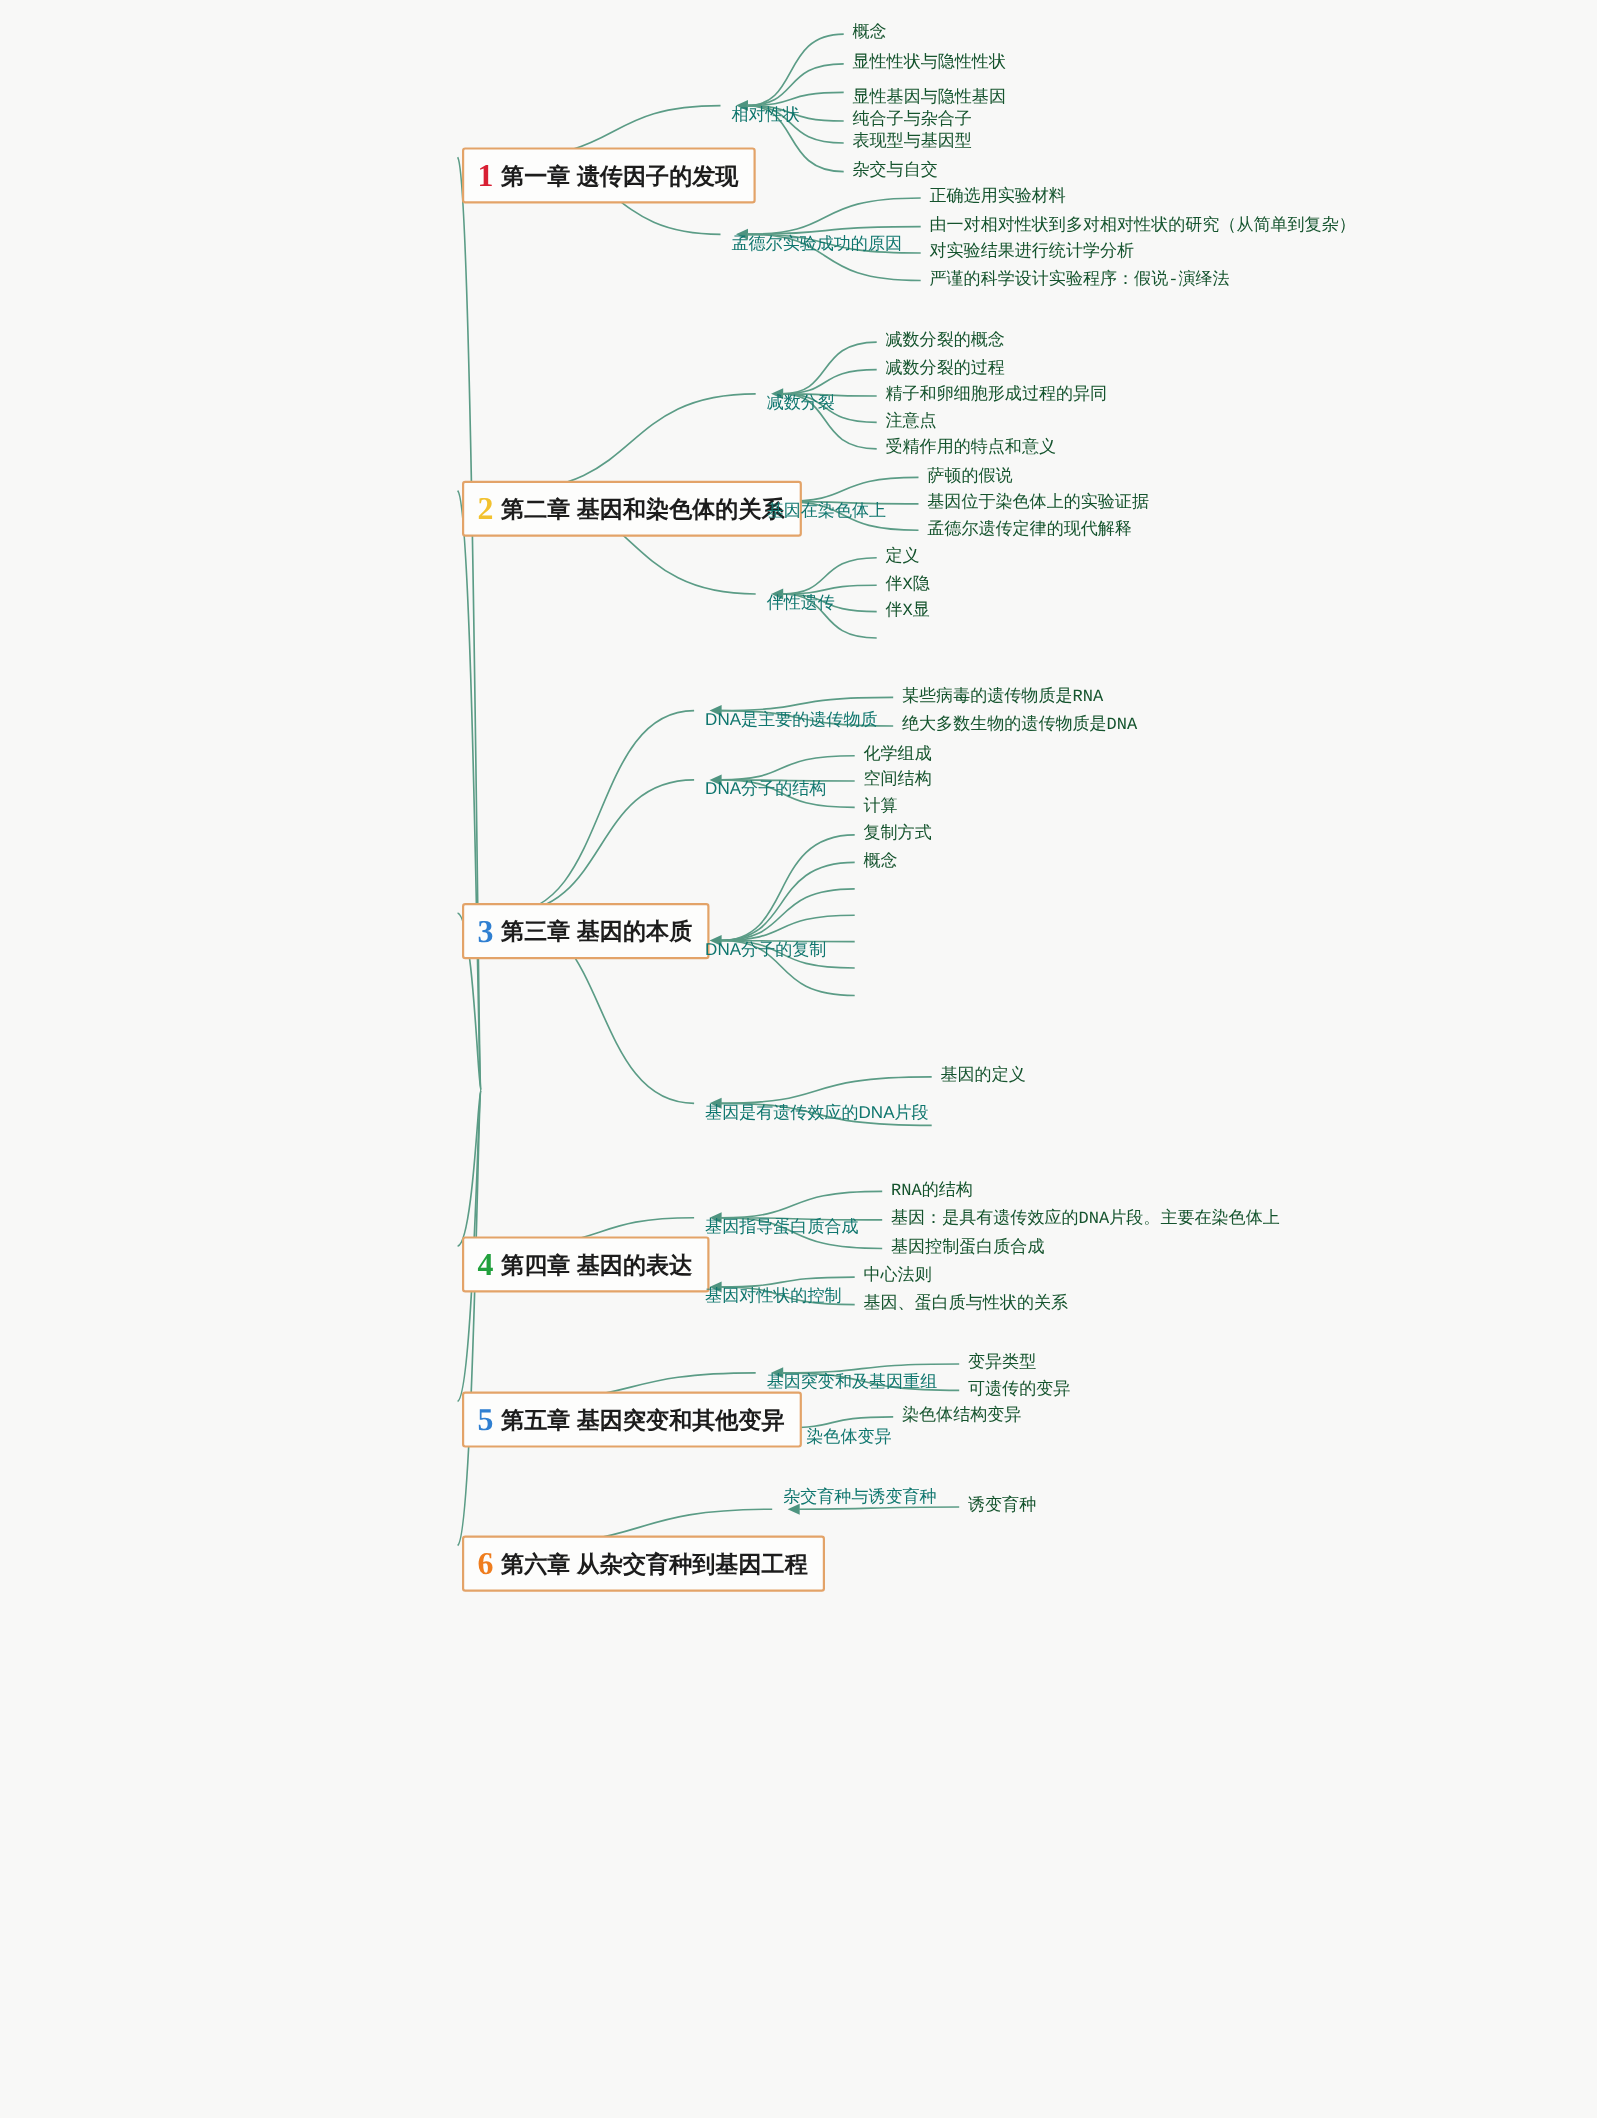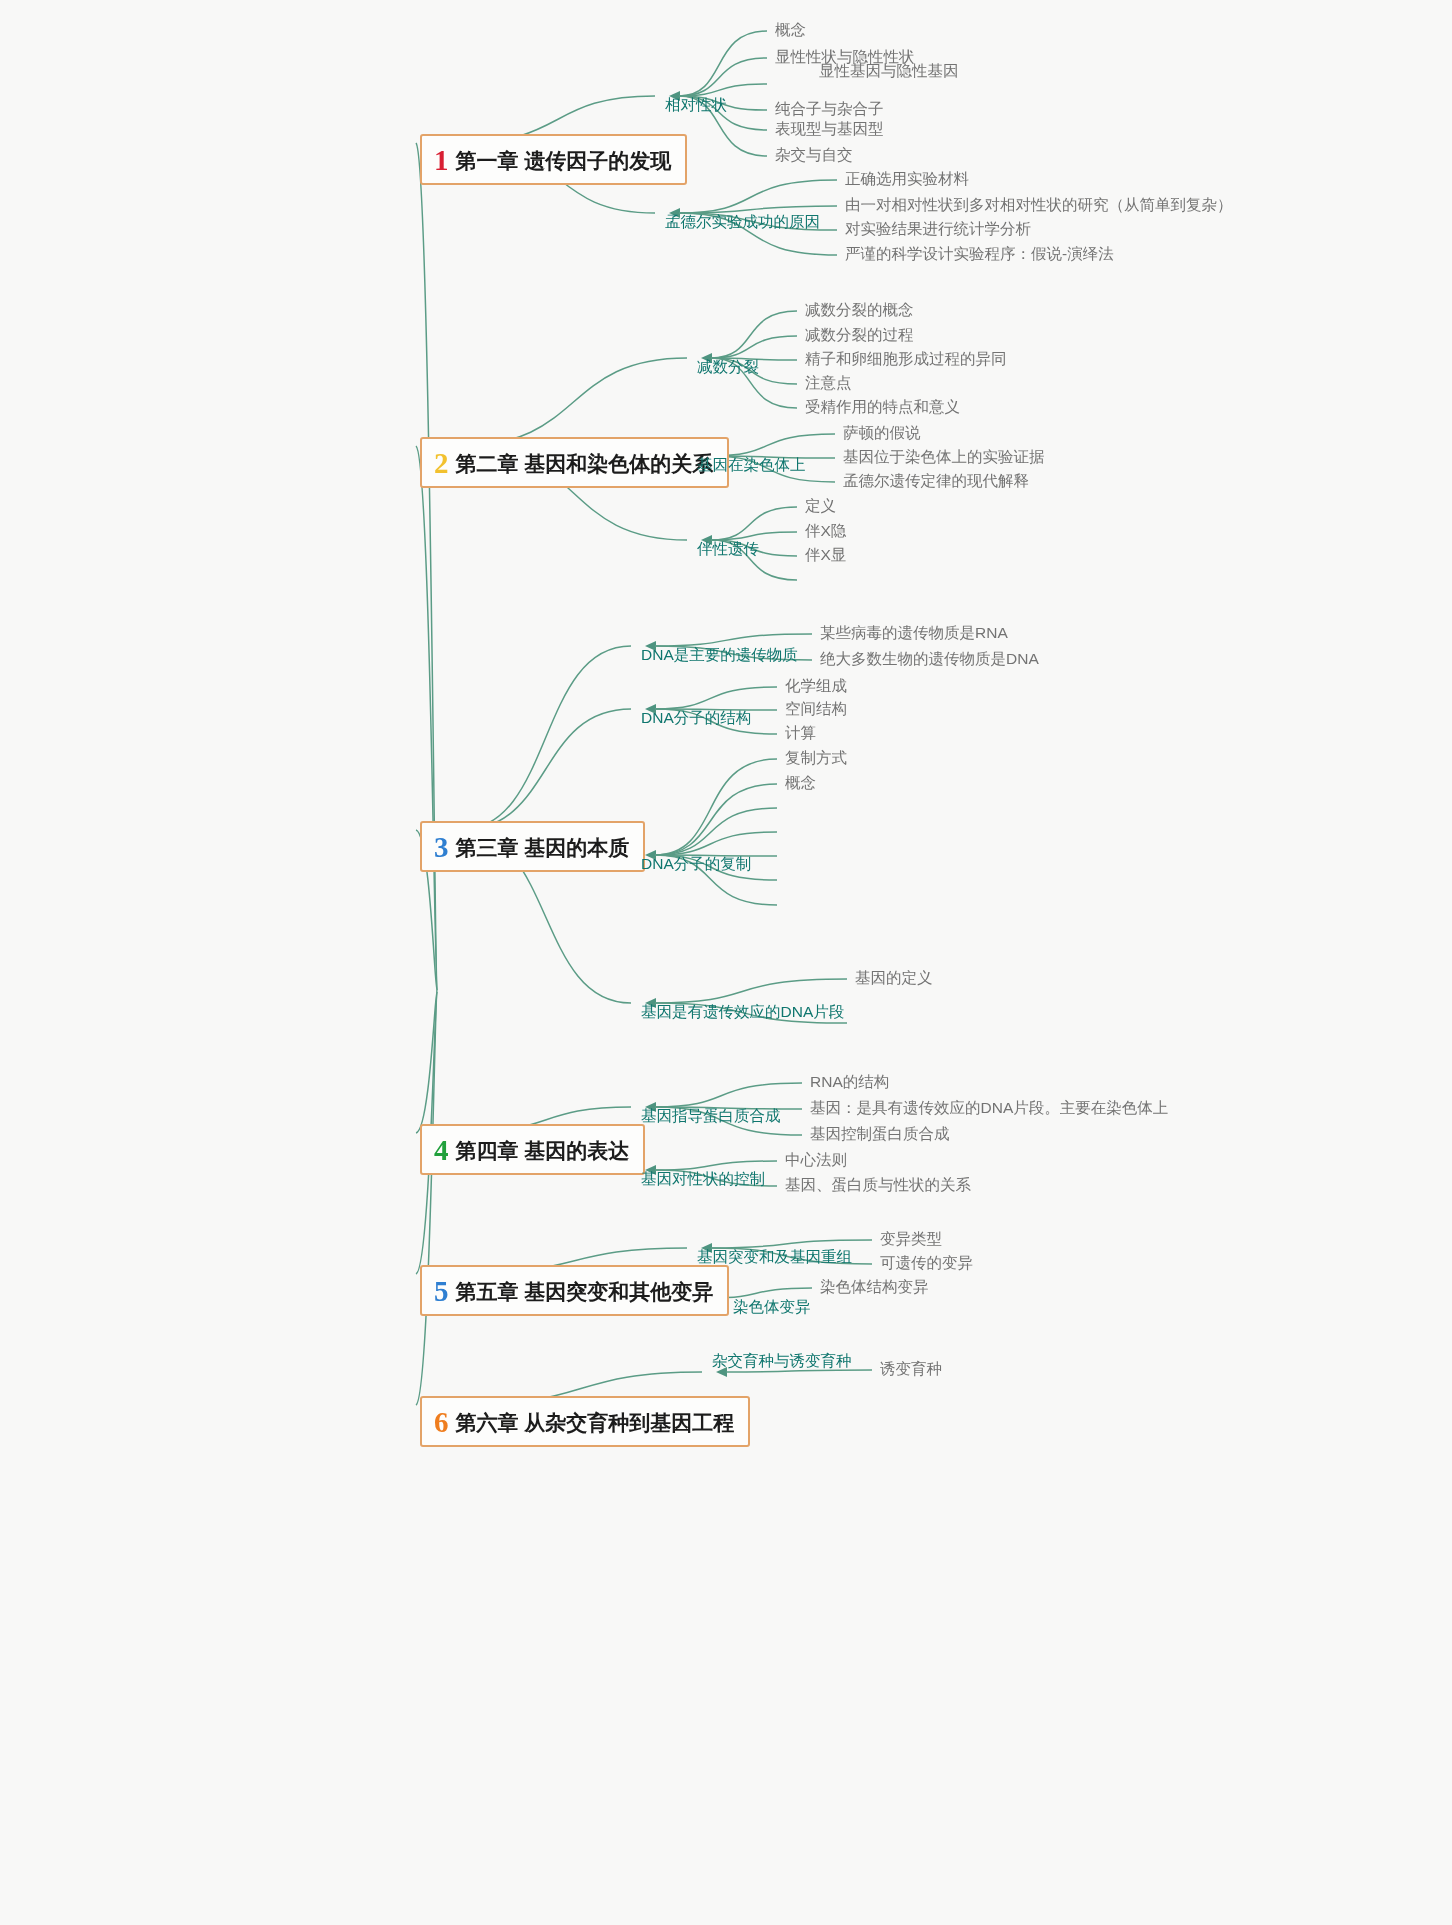--- a/index.html
+++ b/index.html
@@ -69,22 +69,23 @@
     position:absolute;
     white-space:nowrap;
     font-size:15.5px;
     color:#0f766e;
     line-height:1.2;
   }
   .leaf{
     position:absolute;
     white-space:nowrap;
     font-size:15.5px;
-    color:#737373;
+    color:#14532d;
     line-height:1.2;
+    font-family:Liberation Mono, monospace;
   }
 </style>
 </head>
 <body>
 
 <div id="canvas">
   <svg class="links" viewBox="0 0 1452 1925">
       <path d="M437,991 C434.9,991 429.86,159.96 416,143"></path>
       <path d="M460,143 C567.25,143 547.75,96 655,96"></path>
       <polygon points="669,96 680,91 680,101"></polygon>
@@ -165,21 +166,21 @@
       <polygon points="716,1372 727,1367 727,1377"></polygon>
       <path d="M726,1372 C806.3,1372 777.1,1370 872,1370"></path>
     </svg>
     <div class="chapter" style="left: 420px; top: 134px;">
       <span class="num" style="color: rgb(216, 31, 51);">1</span>
       <span class="ctext">第一章 遗传因子的发现</span>
     </div>
     <div class="topic" style="left: 665px; top: 96px;">相对性状</div>
     <div class="leaf" style="left: 775px; top: 21px;">概念</div>
     <div class="leaf" style="left: 775px; top: 48px;">显性性状与隐性性状</div>
-    <div class="leaf" style="left: 775px; top: 62px; margin-left: 44px;">显性基因与隐性基因</div>
+    <div class="leaf" style="left: 775px; top: 80px;">显性基因与隐性基因</div>
     <div class="leaf" style="left: 775px; top: 100px;">纯合子与杂合子</div>
     <div class="leaf" style="left: 775px; top: 120px;">表现型与基因型</div>
     <div class="leaf" style="left: 775px; top: 146px;">杂交与自交</div>
     <div class="topic" style="left: 665px; top: 213px;">孟德尔实验成功的原因</div>
     <div class="leaf" style="left: 845px; top: 170px;">正确选用实验材料</div>
     <div class="leaf" style="left: 845px; top: 196px;">由一对相对性状到多对相对性状的研究（从简单到复杂）</div>
     <div class="leaf" style="left: 845px; top: 220px;">对实验结果进行统计学分析</div>
     <div class="leaf" style="left: 845px; top: 245px;">严谨的科学设计实验程序：假说-演绎法</div>
     <div class="chapter" style="left: 420px; top: 437px;">
       <span class="num" style="color: rgb(242, 193, 46);">2</span>

